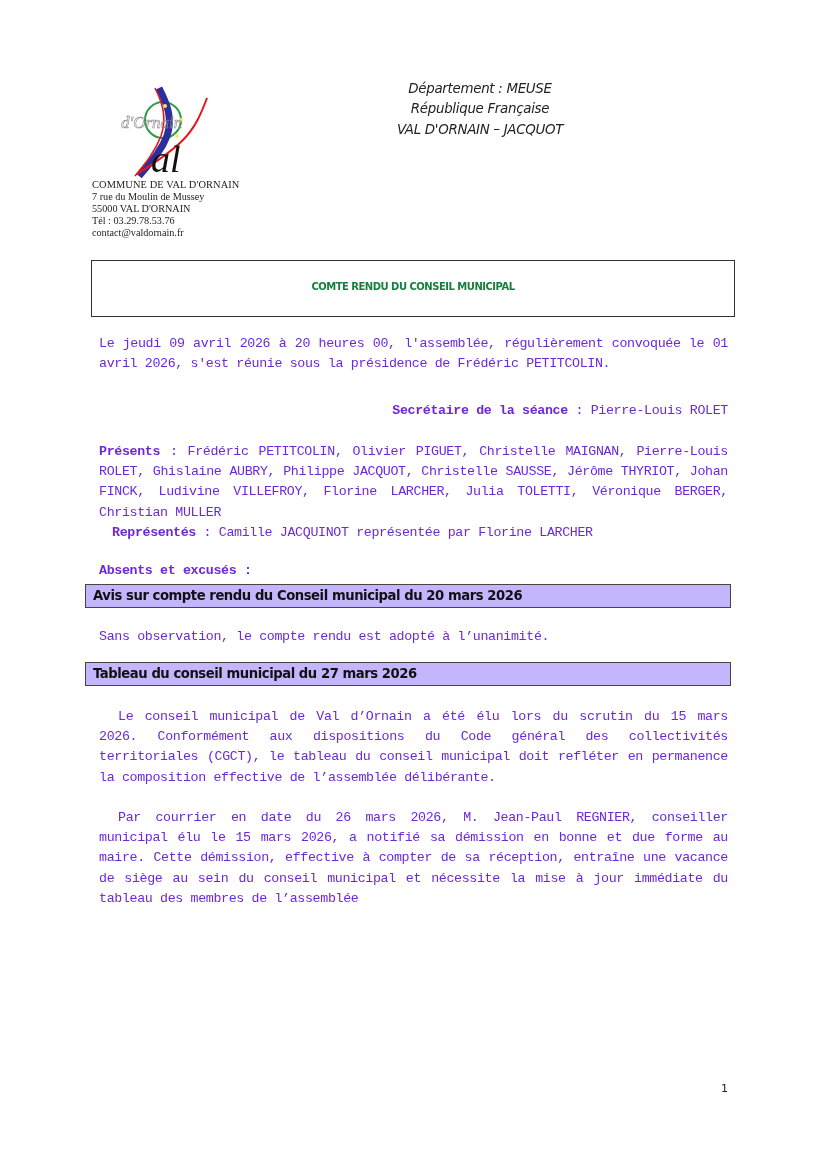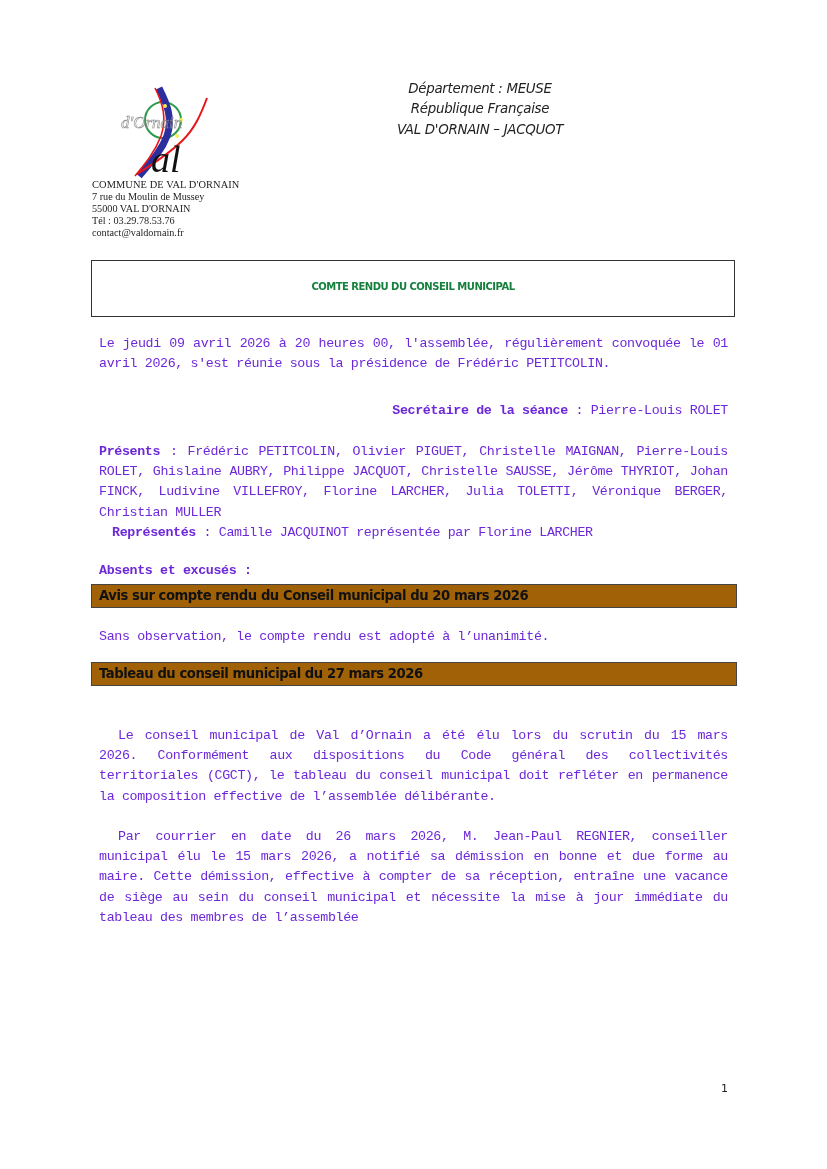--- a/index.html
+++ b/index.html
@@ -12,24 +12,24 @@
   .logo-line.first { font-size: 10.4px; letter-spacing: 0.1px; }
 
   .rf-block { position: absolute; left: 370px; top: 79px; width: 220px; text-align: center;
     font-family: "DejaVu Sans", sans-serif; font-style: italic; font-size: 13.4px; line-height: 20.3px; color: #222; letter-spacing: -0.3px; }
 
   .title-box { position: absolute; left: 91px; top: 260px; width: 644px; height: 57px; border: 1.3px solid #333; box-sizing: border-box;
     text-align: center; font-family: "DejaVu Sans", sans-serif; font-weight: bold; font-size: 10px; line-height: 27px; padding-top: 12px; letter-spacing: -0.5px; color: #15803d; }
 
   .text { position: absolute; left: 99px; width: 629px; font-family: Liberation Mono, monospace; font-size: 13.3px; line-height: 20.2px; color: #6d28d9; letter-spacing: -0.35px; }
   .justify { text-align: justify; text-align-last: left; }
-  .indent { text-indent: 19px; margin-top: 19px; }
+  .indent { text-indent: 19px; }
   .b { font-weight: bold; }
 
-  .section-bar { position: absolute; left: 91px; width: 646px; height: 24px; background: #a16207; border: 1.3px solid #444; box-sizing: border-box;
+  .section-bar { position: absolute; left: 85px; width: 646px; height: 24px; background: #c4b5fd; border: 1.3px solid #444; box-sizing: border-box;
     font-family: "DejaVu Sans", sans-serif; font-weight: bold; font-size: 13.2px; line-height: 21px; padding-left: 7px; color: #111; letter-spacing: -0.45px; }
 
   .page-number { position: absolute; left: 721px; top: 1082px; font-family: "DejaVu Sans", sans-serif; font-size: 11px; color: #222; }
 </style>
 </head>
 <body>
 
 <div class="page">
 
   <div class="logo-block">

